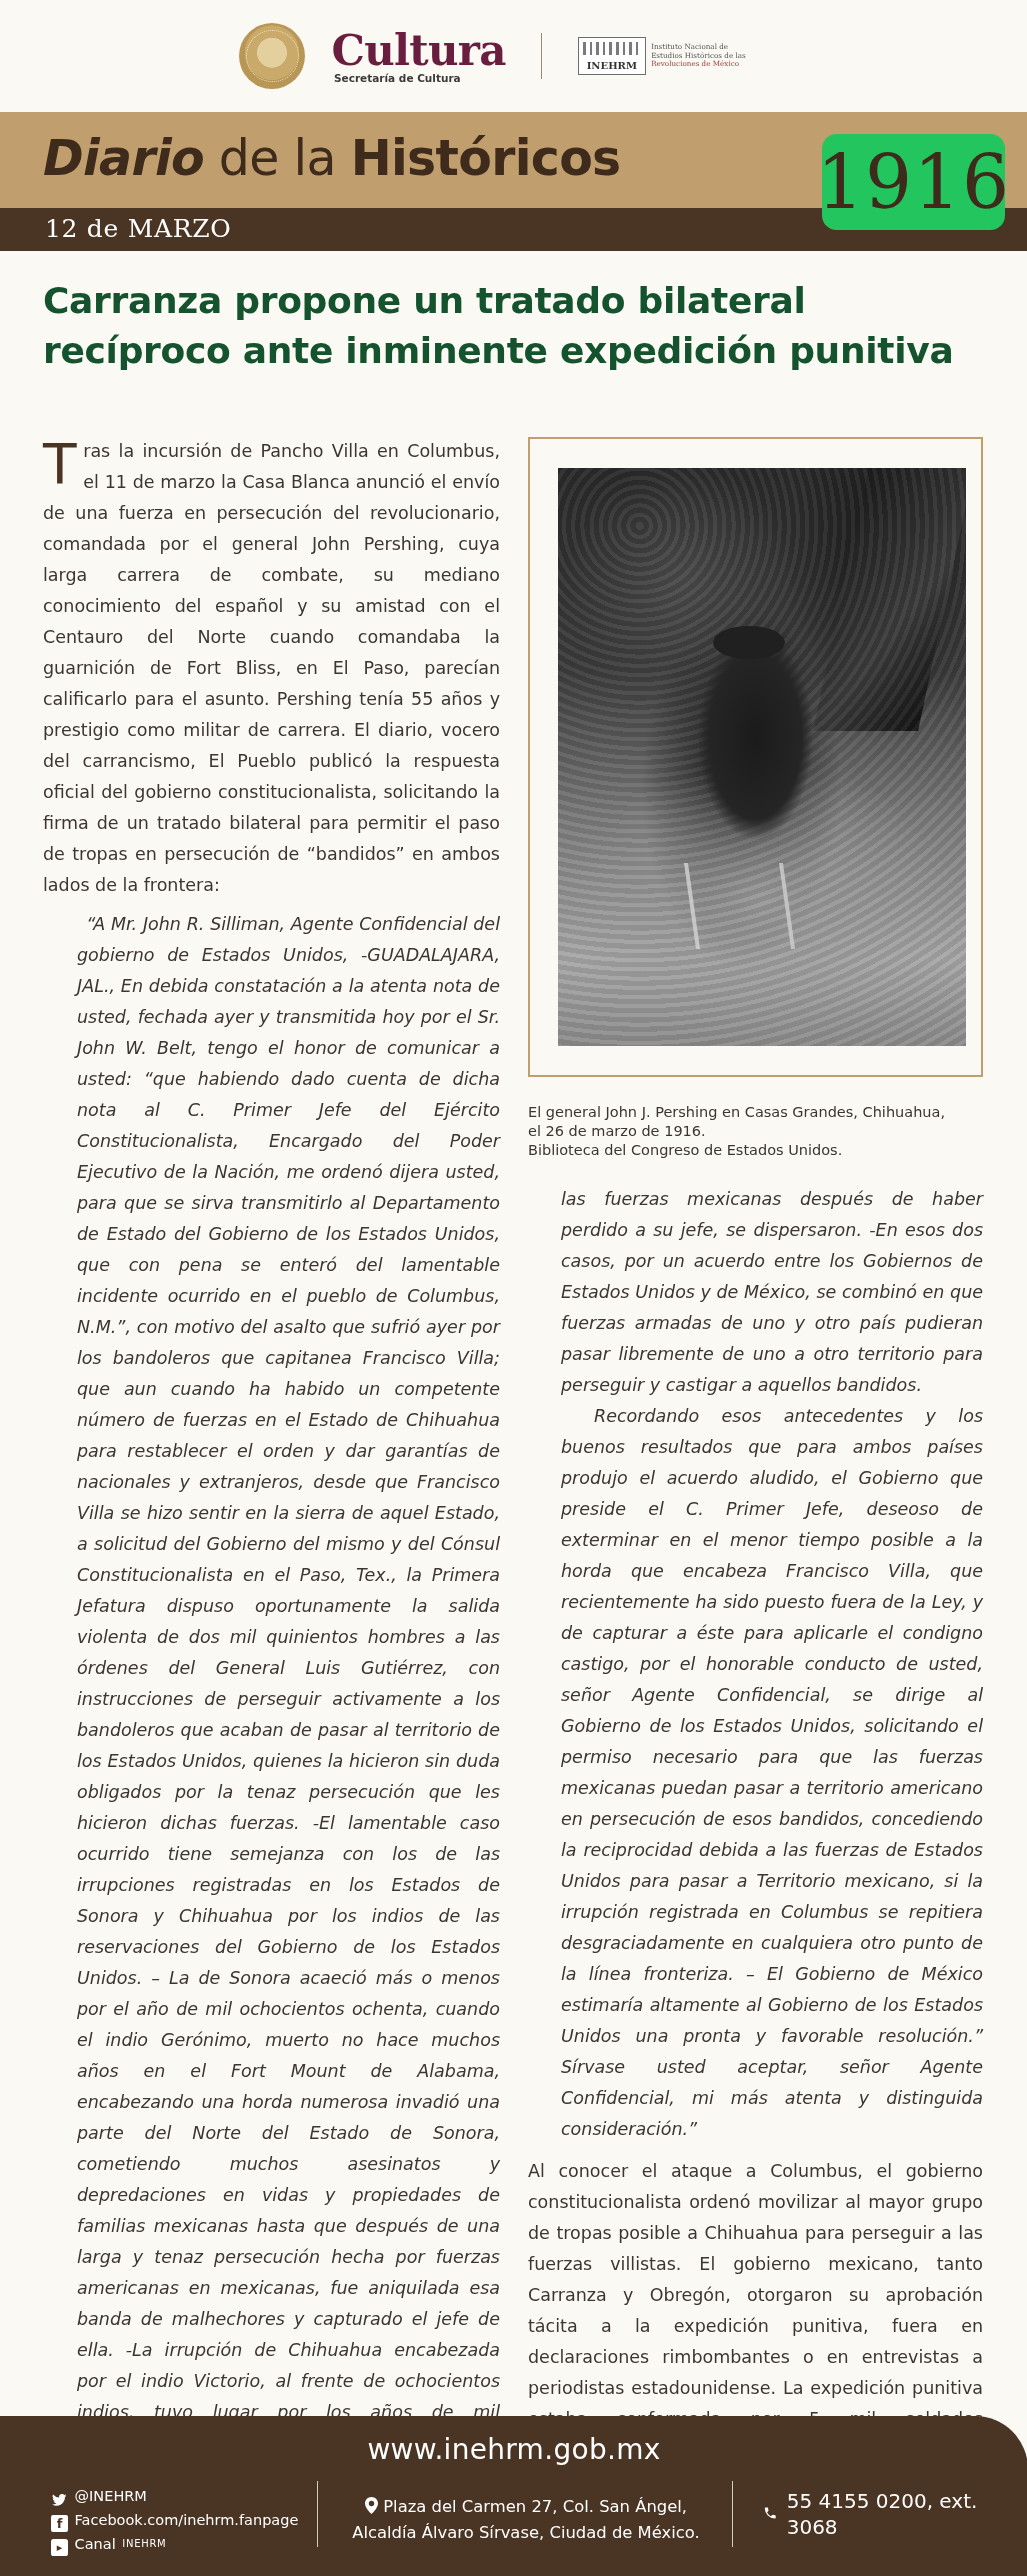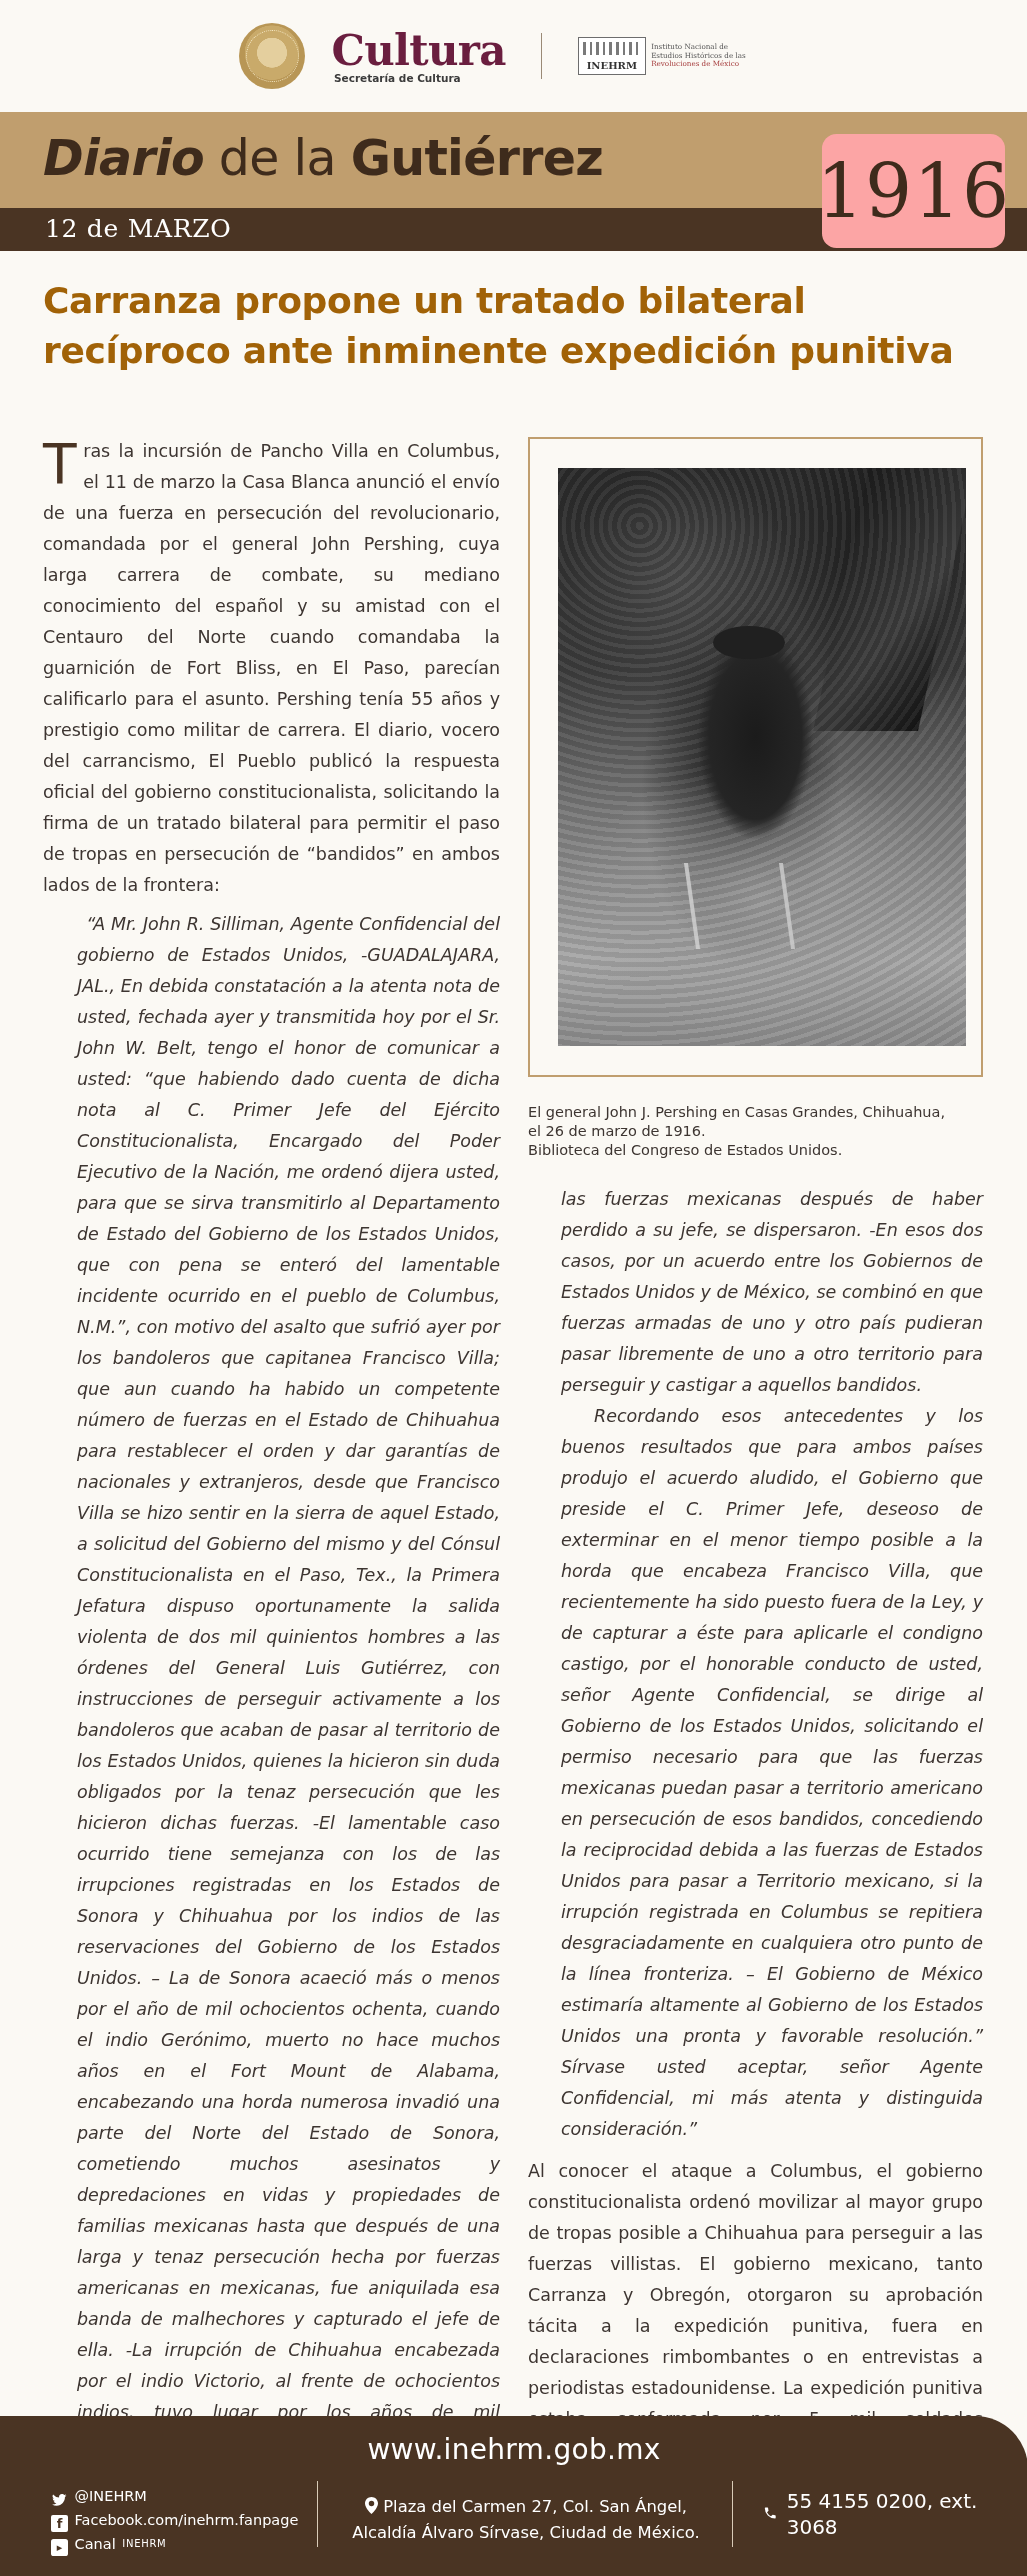--- a/index.html
+++ b/index.html
@@ -21,25 +21,25 @@
   .inehrm-text { font-family: "DejaVu Serif", serif; font-size: 7.2px; line-height: 8.6px; color: #555; }
   .inehrm-text .red { color: #a63d3d; }
 
   
   .band-top { position: absolute; top: 112px; left: 0; width: 1028px; height: 96px; background: #c09e6e; }
   .band-bot { position: absolute; top: 208px; left: 0; width: 1028px; height: 43px; background: #4a3423; }
   .diario { position: absolute; top: 129px; left: 43px; font-family: "DejaVu Sans", sans-serif; font-size: 49px; color: #3e2b1c; line-height: 59px; letter-spacing: -0.7px; }
   .diario .i { font-style: italic; font-weight: bold; }
   .diario .b { font-weight: bold; }
   .date { position: absolute; top: 211px; left: 45px; font-family: "DejaVu Serif", serif; font-size: 25px; color: #ffffff; line-height: 36px; letter-spacing: 0.7px; }
-  .year-box { position: absolute; top: 134px; left: 822px; width: 183px; height: 114px; background: #fca5a5; border-radius: 14.5px; display: flex; align-items: center; justify-content: center; text-align: right; }
+  .year-box { position: absolute; top: 134px; left: 822px; width: 183px; height: 96px; background: #22c55e; border-radius: 14.5px; display: flex; align-items: center; justify-content: center; text-align: right; }
   .year-box span { font-family: "DejaVu Serif", serif; font-size: 74px; color: #3e2b1c; line-height: 1; letter-spacing: 1.3px; }
 
   
-  .headline { position: absolute; top: 276px; left: 43px; width: 947px; font-family: "DejaVu Sans", sans-serif; font-weight: bold; font-size: 36px; line-height: 50px; color: #a16207; letter-spacing: -0.3px; }
+  .headline { position: absolute; top: 276px; left: 43px; width: 947px; font-family: "DejaVu Sans", sans-serif; font-weight: bold; font-size: 36px; line-height: 50px; color: #14532d; letter-spacing: -0.3px; }
 
   
   .col-left { position: absolute; top: 436px; left: 43px; width: 457px; }
   .body-p { font-size: 17.5px; line-height: 31px; text-align: justify; color: #3d3531; }
   .dropcap { float: left; font-size: 55px; line-height: 49px; color: #4a3423; margin: 4px 6.6px 0 0; font-family: "DejaVu Sans", sans-serif; }
   .quote { font-style: italic; font-size: 17.5px; line-height: 31px; text-align: justify; color: #3d3531; }
   .col-left .quote { margin-left: 34px; width: 423px; margin-top: 8px; text-indent: 9.2px; }
 
   
   .photo-frame { position: absolute; top: 437px; left: 528px; width: 455px; height: 640px; border: 2px solid #c09e6e; background: #fbf9f4; }
@@ -97,21 +97,21 @@
     <div class="inehrm-text">
       <div>Instituto Nacional de</div>
       <div>Estudios Históricos de las</div>
       <div class="red">Revoluciones de México</div>
     </div>
   </div>
 </div>
 
 <div class="band-top"></div>
 <div class="band-bot"></div>
-<div class="diario"><span class="i">Diario</span><span style="white-space:pre"> de la </span><span class="b">Gutiérrez</span></div>
+<div class="diario"><span class="i">Diario</span><span style="white-space:pre"> de la </span><span class="b">Históricos</span></div>
 <div class="date">12 de MARZO</div>
 <div class="year-box">
     <span>1916</span>
   </div>
 
 <h1 class="headline">Carranza propone un tratado bilateral recíproco ante inminente expedición punitiva</h1>
 
 <div class="col-left">
   <p class="body-p"><span class="dropcap">T</span><span>ras la incursión de Pancho Villa en Columbus, el 11 de marzo la Casa Blanca anunció el envío de una fuerza en persecución del revolucionario, comandada por el general John Pershing, cuya larga carrera de combate, su mediano conocimiento del español y su amistad con el Centauro del Norte cuando comandaba la guarnición de Fort Bliss, en El Paso, parecían calificarlo para el asunto. Pershing tenía 55 años y prestigio como militar de carrera. El diario, vocero del carrancismo, El Pueblo publicó la respuesta oficial del gobierno constitucionalista, solicitando la firma de un tratado bilateral para permitir el paso de tropas en persecución de “bandidos” en ambos lados de la frontera:</span></p>
   <p class="quote">“A Mr. John R. Silliman, Agente Confidencial del gobierno de Estados Unidos, -GUADALAJARA, JAL., En debida constatación a la atenta nota de usted, fechada ayer y transmitida hoy por el Sr. John W. Belt, tengo el honor de comunicar a usted: “que habiendo dado cuenta de dicha nota al C. Primer Jefe del Ejército Constitucionalista, Encargado del Poder Ejecutivo de la Nación, me ordenó dijera usted, para que se sirva transmitirlo al Departamento de Estado del Gobierno de los Estados Unidos, que con pena se enteró del lamentable incidente ocurrido en el pueblo de Columbus, N.M.”, con motivo del asalto que sufrió ayer por los bandoleros que capitanea Francisco Villa; que aun cuando ha habido un competente número de fuerzas en el Estado de Chihuahua para restablecer el orden y dar garantías de nacionales y extranjeros, desde que Francisco Villa se hizo sentir en la sierra de aquel Estado, a solicitud del Gobierno del mismo y del Cónsul Constitucionalista en el Paso, Tex., la Primera Jefatura dispuso oportunamente la salida violenta de dos mil quinientos hombres a las órdenes del General Luis Gutiérrez, con instrucciones de perseguir activamente a los bandoleros que acaban de pasar al territorio de los Estados Unidos, quienes la hicieron sin duda obligados por la tenaz persecución que les hicieron dichas fuerzas. -El lamentable caso ocurrido tiene semejanza con los de las irrupciones registradas en los Estados de Sonora y Chihuahua por los indios de las reservaciones del Gobierno de los Estados Unidos. – La de Sonora acaeció más o menos por el año de mil ochocientos ochenta, cuando el indio Gerónimo, muerto no hace muchos años en el Fort Mount de Alabama, encabezando una horda numerosa invadió una parte del Norte del Estado de Sonora, cometiendo muchos asesinatos y depredaciones en vidas y propiedades de familias mexicanas hasta que después de una larga y tenaz persecución hecha por fuerzas americanas en mexicanas, fue aniquilada esa banda de malhechores y capturado el jefe de ella. -La irrupción de Chihuahua encabezada por el indio Victorio, al frente de ochocientos indios, tuvo lugar por los años de mil ochocientos ochenta y cuatro, a mil ochocientos ochenta y seis. -Entonces las bandas de forajidos, cometiendo también muchos crímenes los llevaron hasta los pueblos de Tejolocachi o Tres Castillos, muy cerca de la Capital de Chihuahua, y en el primer combate formal que entablaron con</p>

